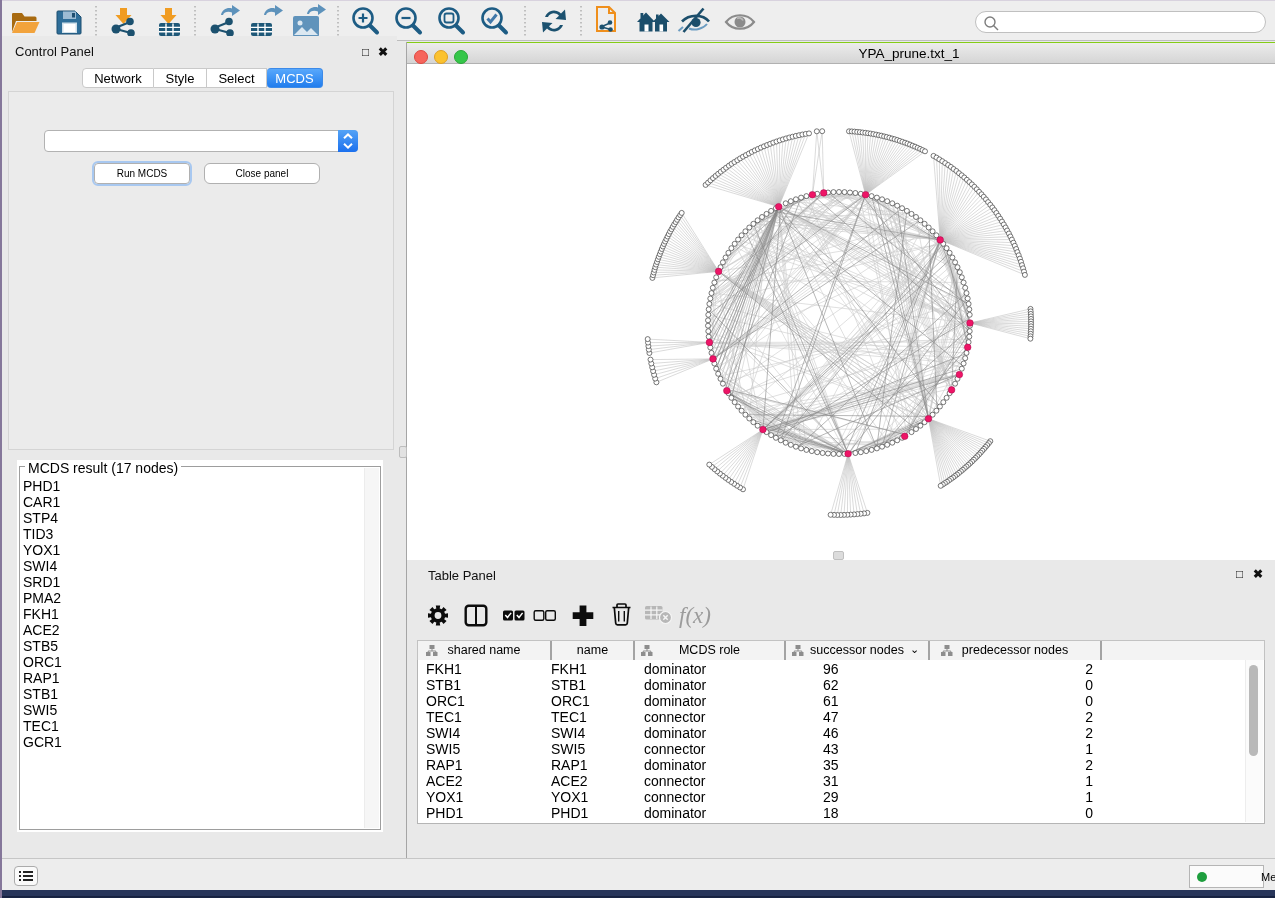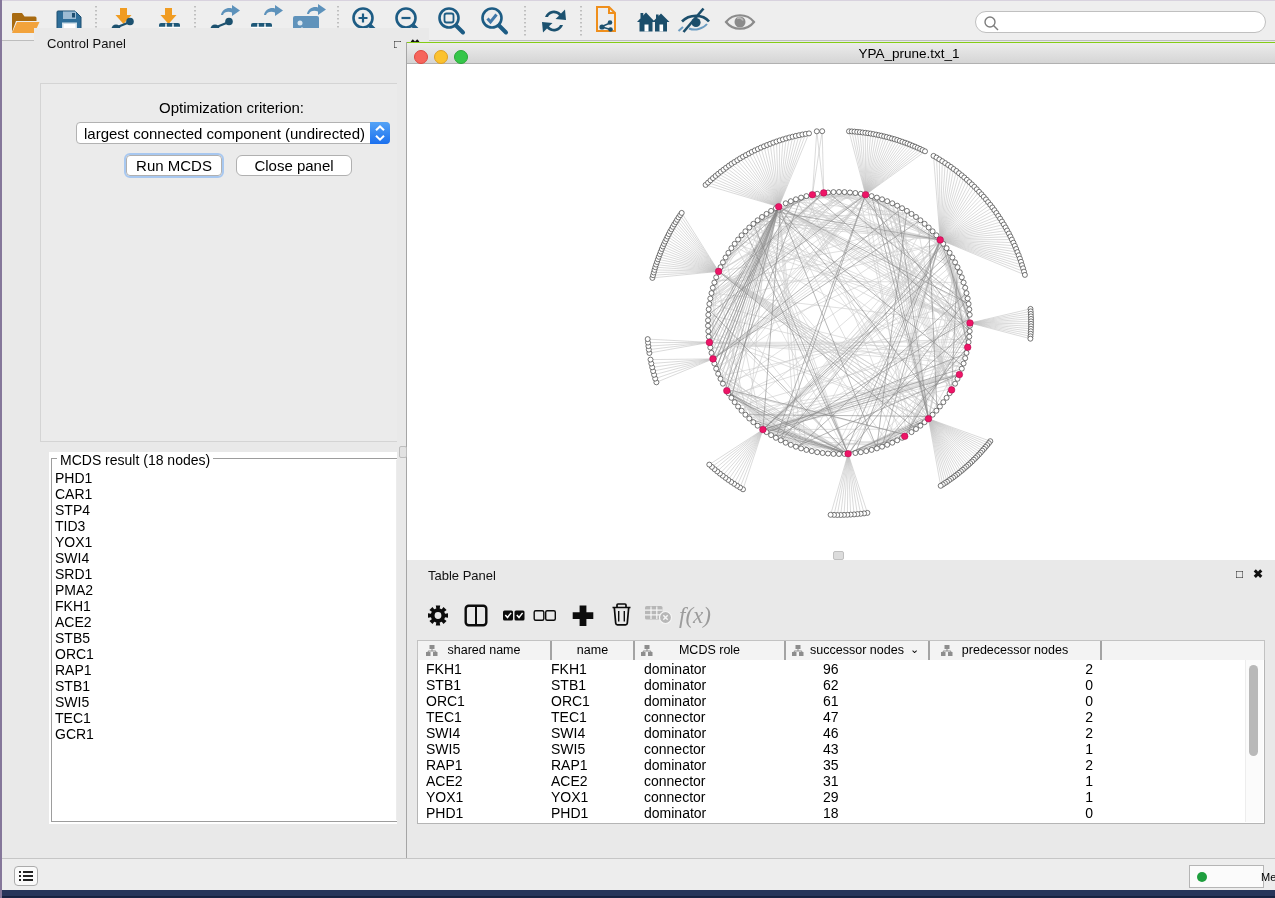--- a/index.html
+++ b/index.html
@@ -9,39 +9,39 @@
 
 #wallL{left:0;top:0;width:2px;height:898px;background:#85779a;}
 #wallB{left:0;top:890px;width:1275px;height:8px;background:#27355a;overflow:hidden;}
 
 #toolbar{left:2px;top:0;width:1273px;height:41px;background:#eeeeee;
   border-top:1px solid #d8d2de;border-bottom:1px solid #bdbdbd;box-sizing:border-box;}
 
 #search{position:absolute;left:973px;top:10px;width:291px;height:22px;background:#fff;
   border:1px solid #c0c0c0;border-radius:11px;box-sizing:border-box;}
 
-#cpanel{left:2px;top:28px;width:395px;height:816px;background:#e9e9e9;margin-left:32px;}
+#cpanel{left:2px;top:36px;width:395px;height:816px;background:#e9e9e9;}
 #cpanel .title{position:absolute;left:13px;top:8px;font-size:13px;color:#111;}
 .winbtns{position:absolute;top:9px;font-size:12px;color:#111;}
 #tabwrap{position:absolute;left:80px;top:32px;height:20px;display:flex;}
 .seg{height:20px;line-height:20px;font-size:13px;color:#000;text-align:center;
   background:#fff;border:1px solid #c9c9c9;border-left:none;box-sizing:border-box;}
 .seg.first{border-left:1px solid #c9c9c9;border-radius:4px 0 0 4px;}
 .seg.last{border-radius:0 4px 4px 0;}
 .seg.sel{background:linear-gradient(#58a8fc,#217ded);color:#fff;border-color:#3c8ae8;border-radius:4px;}
 #tabcontent{position:absolute;left:6px;top:55px;width:384px;height:357px;
   background:#ebebeb;border:1px solid #d4d4d4;}
 #optlabel{position:absolute;left:0;top:71px;width:395px;text-align:center;font-size:15px;color:#000;}
 #dropdown{position:absolute;left:42px;top:94px;width:314px;height:22px;background:#fff;
   border:1px solid #b2b2b2;border-radius:4px;box-sizing:border-box;}
 #dropdown .txt{position:absolute;left:7px;top:0;line-height:21px;font-size:15px;color:#000;white-space:nowrap;}
 #dropdown .step{position:absolute;right:-1px;top:-1px;width:20px;height:22px;border-radius:0 4px 4px 0;
   background:linear-gradient(#54a3f6,#1b70ee);}
 .btn{position:absolute;height:21px;background:#fff;border:1px solid #b0b0b0;border-radius:4px;
-  font-size:15px;color:#000;text-align:center;line-height:20px;box-sizing:border-box;}
+  font-size:10px;color:#000;text-align:center;line-height:20px;box-sizing:border-box;}
 #runbtn{left:92px;top:127px;width:96px;outline:2px solid #a8c8f0;outline-offset:0px;}
 #closebtn{left:202px;top:127px;width:116px;border-radius:6px;}
 
 #mcdsbox{position:absolute;left:15px;top:424px;width:366px;height:372px;background:#fff;}
 #mcdsborder{position:absolute;left:2px;top:6px;right:2px;bottom:2px;border:1px solid #9d9d9d;}
 #mcdstitle{position:absolute;left:8px;top:0px;background:#fff;padding:0 3px;font-size:14px;color:#000;}
 #mcdslist{position:absolute;left:6px;top:18px;font-size:14px;color:#000;line-height:16px;}
 #mcdssb{position:absolute;right:4px;top:8px;width:14px;bottom:4px;background:#f6f6f6;border-left:1px solid #ececec;}
 
 #netframe{left:407px;top:42px;width:944px;height:518px;background:#84cc16;}
@@ -201,36 +201,40 @@
       <svg width="20" height="20" viewBox="0 0 20 20" style="position:absolute;left:6px;top:2px">
 <circle cx="8" cy="8" r="5" fill="none" stroke="#7d7d7d" stroke-width="1.4"></circle>
         <path d="M11.5 11.5 L16 16" stroke="#7d7d7d" stroke-width="1.4"></path>
       </svg>
     </div>
 </div>
 <div class="abs" id="cpanel">
   <div class="title">Control Panel</div>
   <div class="winbtns" style="left:360px;">□</div>
   <div class="winbtns" style="left:376px;font-weight:bold;">✖</div>
+  <div id="tabwrap">
+    <div class="seg first" style="width:72px;">Network</div>
+      <div class="seg" style="width:53px;">Style</div>
+      <div class="seg" style="width:60px;">Select</div>
+      <div class="seg sel last" style="width:56px;">MCDS</div>
+  </div>
   <div id="tabcontent"></div>
-  <div id="optlabel">Optimization criterion:</div>
   <div id="dropdown">
-      <div class="txt">largest connected component (undirected)</div>
     <div class="step">
         <svg width="20" height="22" viewBox="0 0 20 22" style="position:absolute;left:0;top:0">
     <path d="M6 8.2 L10 4.4 L14 8.2" fill="none" stroke="#fff" stroke-width="2"></path>
     <path d="M6 13.8 L10 17.6 L14 13.8" fill="none" stroke="#fff" stroke-width="2"></path>
         </svg>
       </div>
   </div>
   <div class="btn" id="runbtn">Run MCDS</div>
   <div class="btn" id="closebtn">Close panel</div>
   <div id="mcdsbox">
     <div id="mcdsborder"></div>
-    <div id="mcdstitle">MCDS result (18 nodes)</div>
+    <div id="mcdstitle">MCDS result (17 nodes)</div>
     <div id="mcdssb"></div>
     <div id="mcdslist">PHD1<br>CAR1<br>STP4<br>TID3<br>YOX1<br>SWI4<br>SRD1<br>PMA2<br>FKH1<br>ACE2<br>STB5<br>ORC1<br>RAP1<br>STB1<br>SWI5<br>TEC1<br>GCR1</div>
   </div>
 </div>
 <div class="abs" id="vdiv"></div>
 <div class="abs" id="vgrip"></div>
 <div class="abs" id="netframe">
   <div id="nettitle">
     <div class="light" style="left:7px;background:#f6655c;border:0.5px solid #df4840;"></div>
     <div class="light" style="left:27px;background:#fbc22f;border:0.5px solid #dfa023;"></div>

